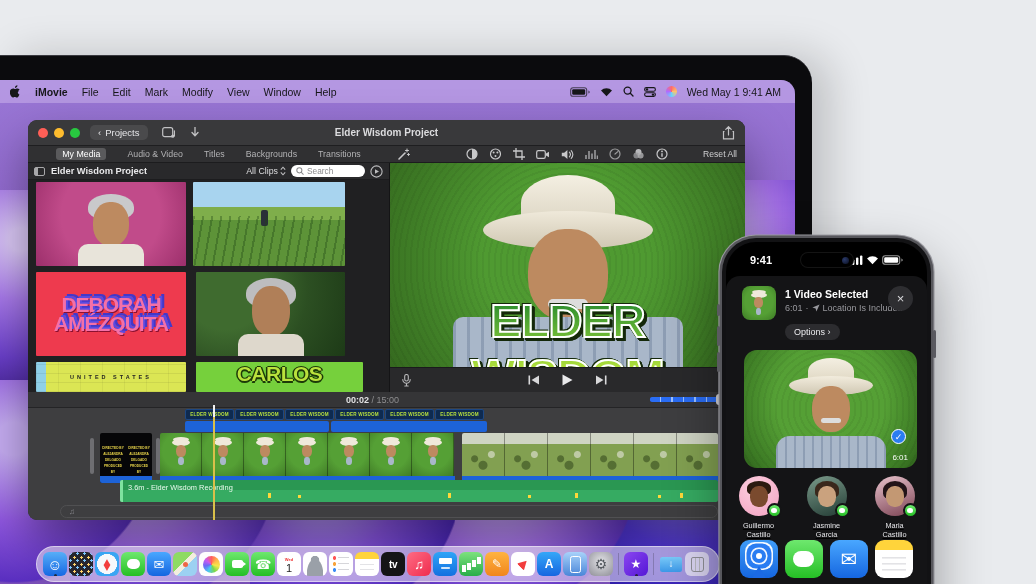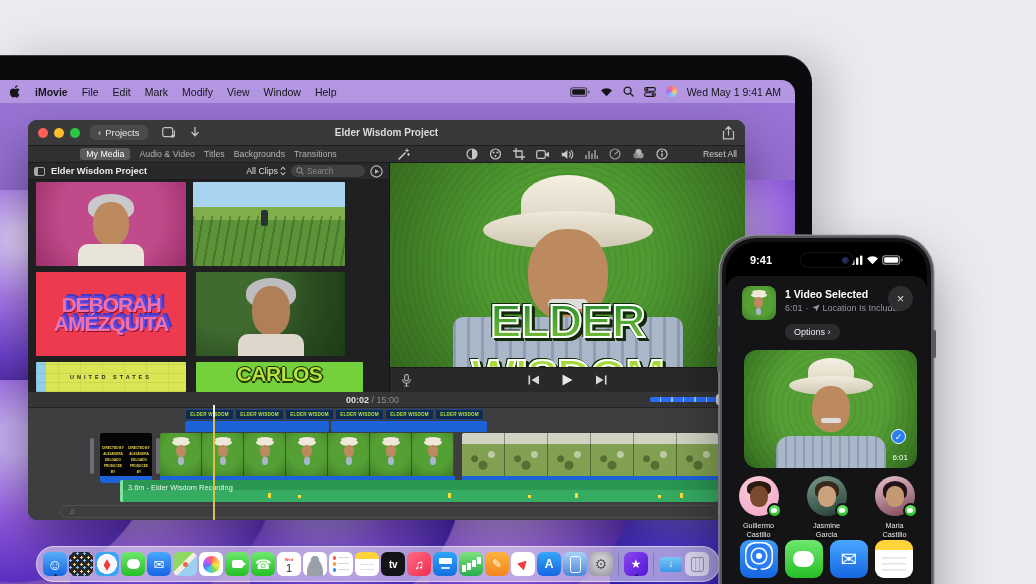--- a/index.html
+++ b/index.html
@@ -48,37 +48,37 @@
   .l-red{background:#ff5f57} .l-yel{background:#febc2e} .l-grn{background:#28c840}
   .backbtn { background:#4a4a4c; border-radius:5px; padding:2px 8px; font-size:9.5px;
     color:#e6e6e8; display:flex; gap:4px; align-items:center; }
   .tb-ic { color:#c2c2c4; font-size:11px; margin-left:14px; }
   .win-title { position:absolute; left:0; right:0; text-align:center; font-size:10px;
     font-weight:bold; color:#dcdcde; pointer-events:none; }
   .share-btn { margin-left:auto; position:relative; z-index:2; }
 
   .toolstrip { height:17px; background:#303032; border-bottom:1px solid #1c1c1e;
     display:flex; }
-  .tabs { width:361px; display:flex; justify-content:center; align-items:center; gap:9px;
+  .tabs { width:361px; display:flex; justify-content:center; align-items:center; gap:21px;
     font-size:8.8px; color:#b2b2b4; }
   .tab.sel { background:#5a5a5c; color:#fff; border-radius:3px; padding:1px 6px; }
   .adjust { flex:1; position:relative; display:flex; align-items:center;
     justify-content:center; gap:11px; }
   .wand { position:absolute; left:8px; top:2px; }
   .resetall { position:absolute; right:8px; font-size:8.6px; color:#cfcfd1; }
 
   .browser-head { position:absolute; left:0; top:43px; width:361px; height:17px;
     background:#29292b; border-bottom:1px solid #1c1c1e; display:flex; align-items:center;
     padding:0 6px; gap:6px; }
   .sb-toggle { width:11px; height:9px; border:1.2px solid #a8a8aa; border-radius:2px;
     background:linear-gradient(90deg,#a8a8aa 0 3px, transparent 3px); }
   .bh-title { font-size:9.3px; font-weight:bold; color:#e8e8ea; }
   .bh-right { margin-left:auto; display:flex; align-items:center; gap:5px; }
   .allclips { font-size:8.8px; color:#dedee0; display:flex; align-items:center; gap:2px; }
-  .searchpill { width:74px; height:12px; background:#404040; border-radius:6px;
+  .searchpill { width:74px; height:12px; background:#ffffff; border-radius:6px;
     display:flex; align-items:center; gap:3px; padding:0 5px; color:#8a8a8c; font-size:8.3px; }
 
   .browser-body { position:absolute; left:0; top:60px; width:361px; height:212px;
     background:#202022; overflow:hidden; }
   .pane-div { position:absolute; left:361px; top:43px; width:1px; height:229px; background:#141416; }
 
   .clip { position:absolute; overflow:hidden; border-radius:1px; }
   .c-woman1 { left:8px; top:2px; width:150px; height:84px;
     background:radial-gradient(circle at 50% 40%, #c14b8a 0 55%, #9c2f6b 100%); }
   .c-field { left:165px; top:2px; width:152px; height:84px;

